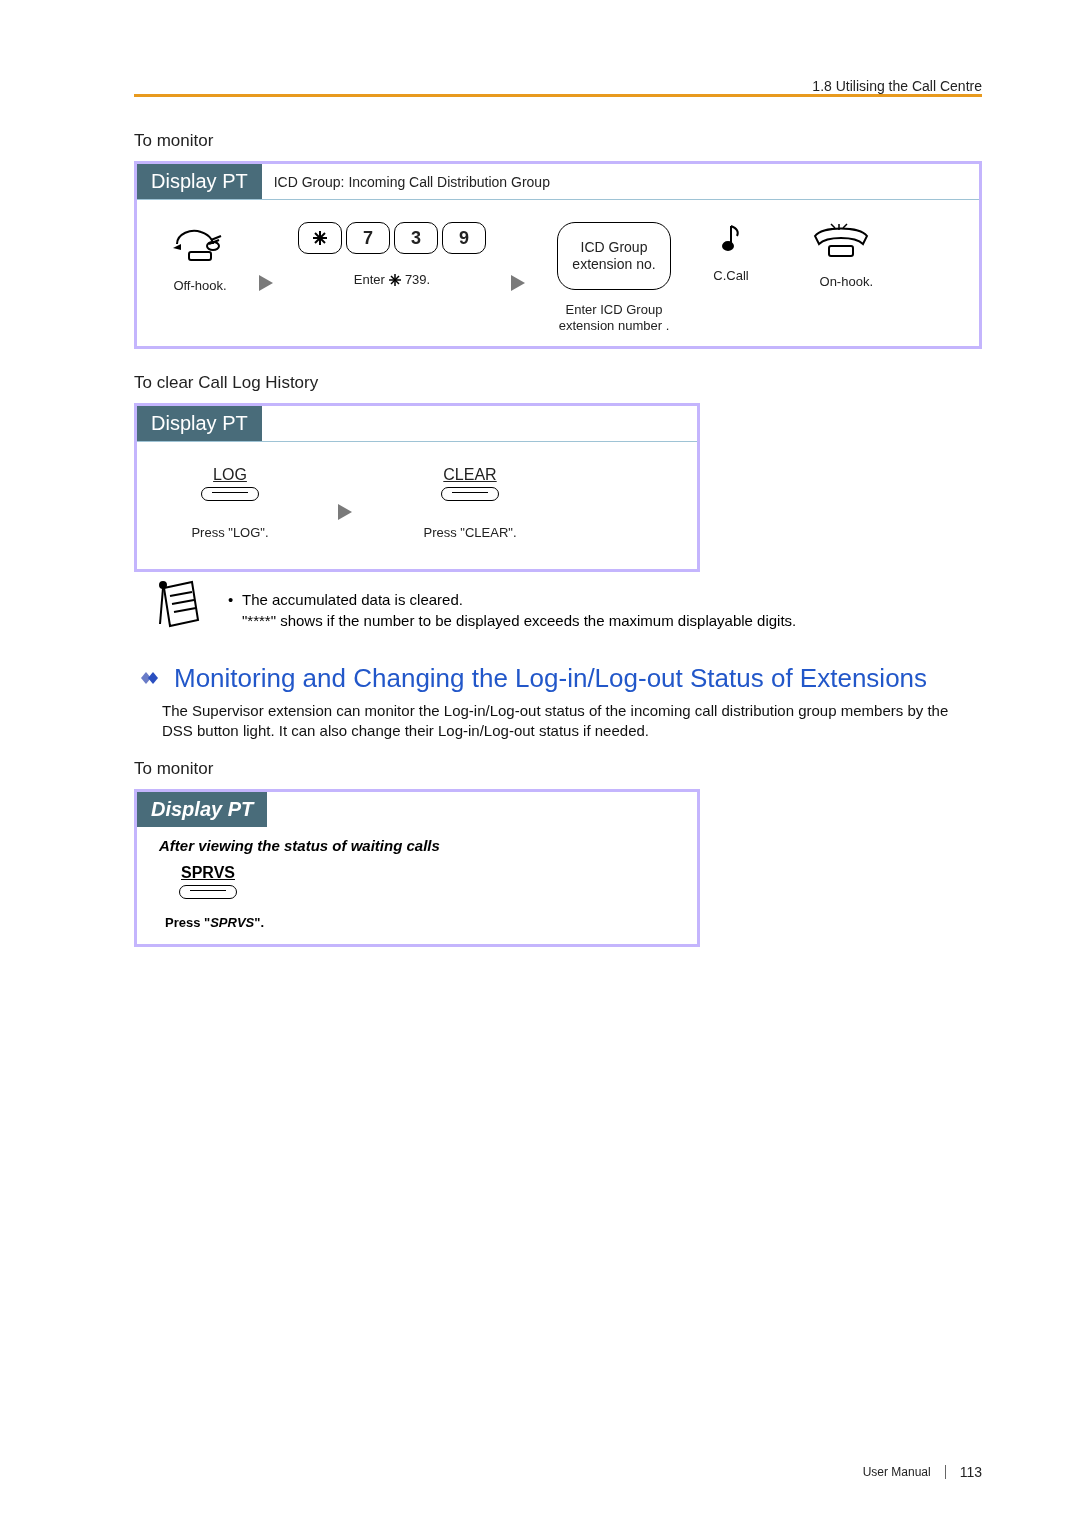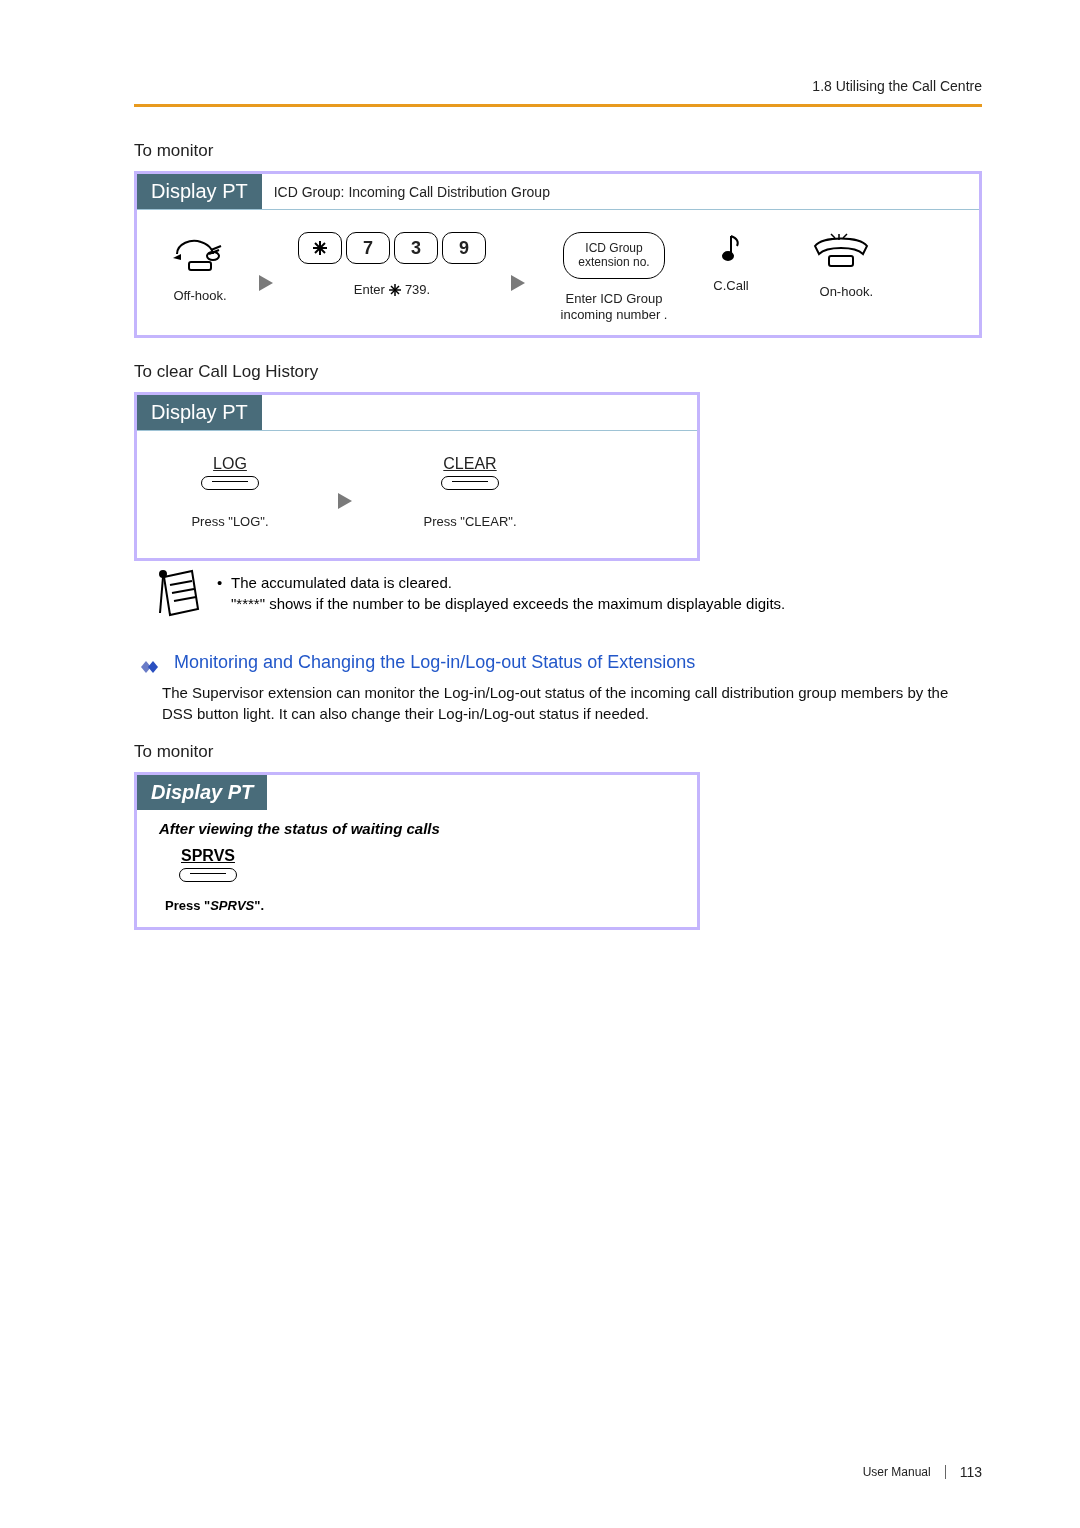--- a/index.html
+++ b/index.html
@@ -12,21 +12,20 @@
   .page {
     padding: 78px 98px 40px 134px;
     box-sizing: border-box;
     min-height: 1528px;
     position: relative;
   }
   .header-right {
     text-align: right;
     font-size: 14px;
     color: #222;
-    margin-bottom: 10px;
   }
   .rule {
     height: 3px;
     background: #e89a1e;
     margin-bottom: 34px;
   }
   .sub-h {
     font-size: 17px;
     font-weight: normal;
     color: #222;
@@ -71,22 +70,22 @@
   .step-caption { margin-top: 12px; line-height: 1.25; min-height: 28px;}
   .arrow-tri {
     align-self: center;
     margin-top: 10px;
   }
   svg { display:block; }
 
   .round-box {
     border: 1px solid #000;
     border-radius: 18px;
-    padding: 8px 14px;
-    font-size: 12px;
+    padding: 16px 14px;
+    font-size: 14px;
     line-height: 1.2;
     text-align: center;
   }
 
   .key-row { display:flex; align-items:center; gap:4px; }
   .phone-key {
     border: 1px solid #000;
     border-radius: 10px;
     width: 42px;
     height: 30px;
@@ -110,31 +109,31 @@
     position: relative;
   }
   .soft-btn::after{
     content:"";
     position:absolute;
     left:10px; right:10px; top:4px;
     height:2px;
     border-top:1px solid #000;
   }
 
-  .bullet-block { display:flex; gap:13px; margin: 4px 0 30px 20px; align-items:center;}
+  .bullet-block { display:flex; gap:24px; margin: 4px 0 30px 20px; align-items:flex-end;}
   .bullet-text { font-size:15px; line-height:1.45; }
   .bullet-text .bullet { display:inline-block; width:14px;}
 
   .section-h {
     display:flex; align-items:flex-start; gap:10px;
     margin-bottom: 6px;
   }
   .section-title {
     color:#2257c9;
-    font-size:18px;
+    font-size:26px;
     line-height:1.25;
     font-weight:normal;
     margin:0;
   }
 
   .body-para {
     font-size:15px;
     line-height:1.35;
     margin: 0 0 18px 28px;
     color:#111;
@@ -234,21 +233,21 @@
           </svg>
       </div>
 
       <div class="step-col" style="width:150px;">
         <div class="round-box">
           <div>ICD Group</div>
           <div>extension no.</div>
         </div>
         <div class="step-caption">
           <div>Enter ICD Group</div>
-          <div>incoming number  .</div>
+          <div>extension number  .</div>
         </div>
       </div>
 
       <div class="step-col" style="width:60px;">
         <div>
           <svg width="28" height="34" viewBox="0 0 28 34">
             <g fill="none" stroke="#000" stroke-width="2">
               <path d="M14 4 L14 22"></path>
               <ellipse cx="11" cy="24" rx="5" ry="4" fill="#000"></ellipse>
               <path d="M14 4 C 20 6 22 10 20 14"></path>

